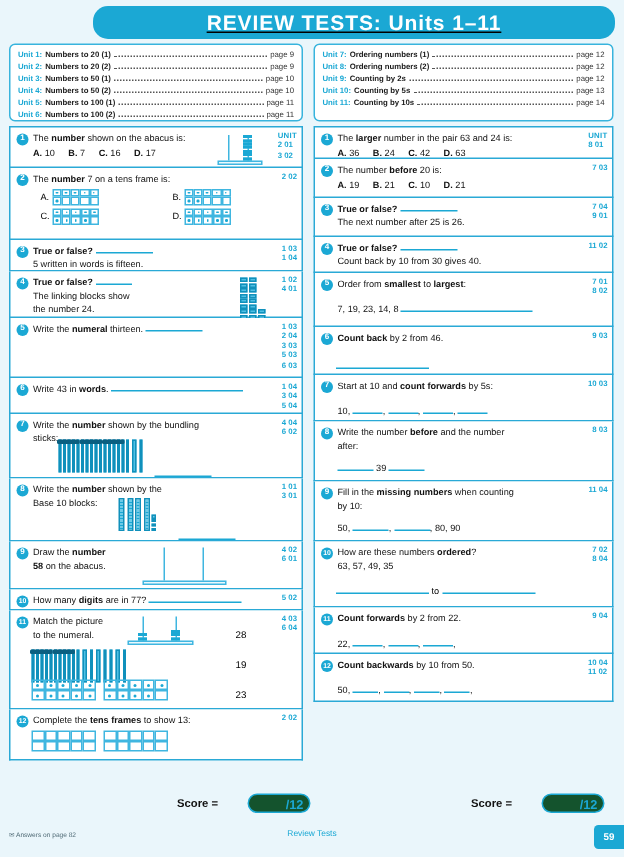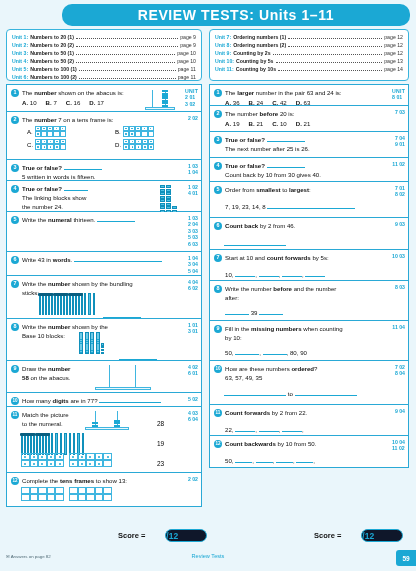--- a/index.html
+++ b/index.html
@@ -16,21 +16,21 @@
     background: #eaf6fb;
   }
 
   
   .header-bar {
     position: absolute;
     left: 62px; top: 4px;
     width: 348px; height: 22px;
     background: #1ba8d4;
     border-radius: 10px 10px 10px 10px;
-    display: flex; align-items: center; justify-content: center;
+    display: flex; align-items: center; justify-content: center; text-decoration: underline;
   }
   .header-title {
     color: #ffffff;
     font-size: 14px;
     font-weight: bold;
     letter-spacing: 0.6px;
   }
 
   
   .toc {
@@ -197,22 +197,22 @@
   
   .score-wrap {
     position: absolute;
     display: flex; align-items: center; gap: 20px;
   }
   .score-label { font-size: 7.5px; font-weight: bold; color: #111; }
   .score-box {
     width: 42px; height: 13px;
     border: 1.2px solid #1ba8d4;
     border-radius: 7px;
-    background: #0f172a;
-    display:flex; align-items:center; justify-content:flex-start;
+    background: #14532d;
+    display:flex; align-items:center; justify-content:flex-end;
     padding-right: 4px;
   }
   .score-box span { color: #1ba8d4; font-weight: bold; font-size: 8.5px; }
 
   .footnote {
     position: absolute;
     left: 6px; top: 554px;
     font-size: 4.4px;
     color: #4f6a75;
   }

